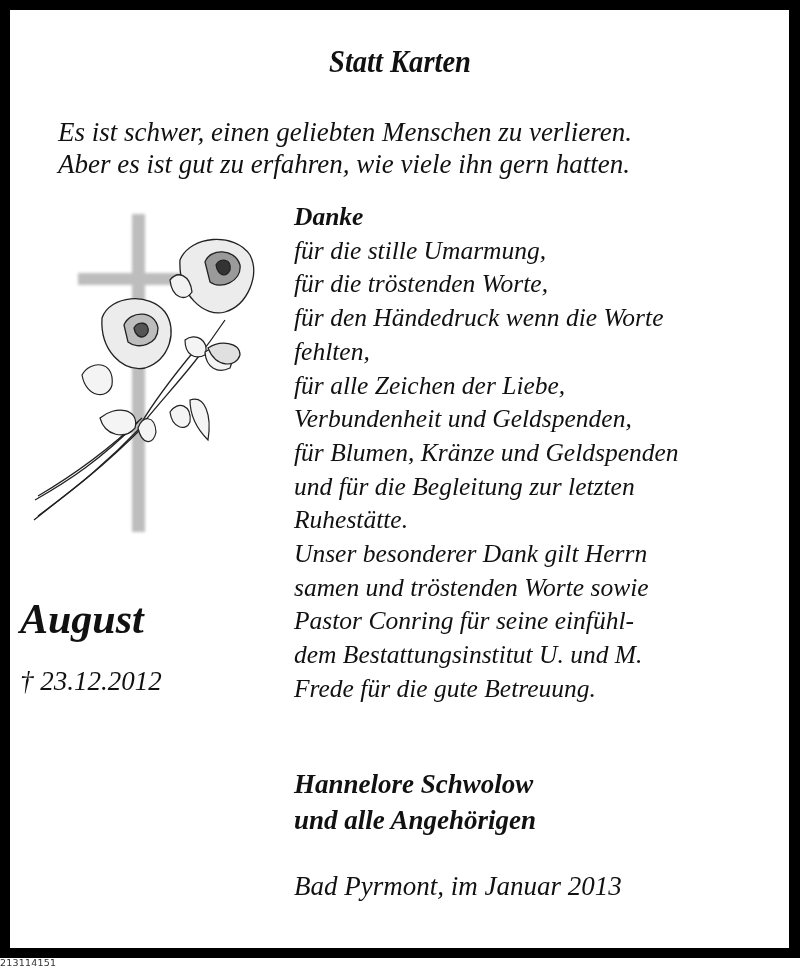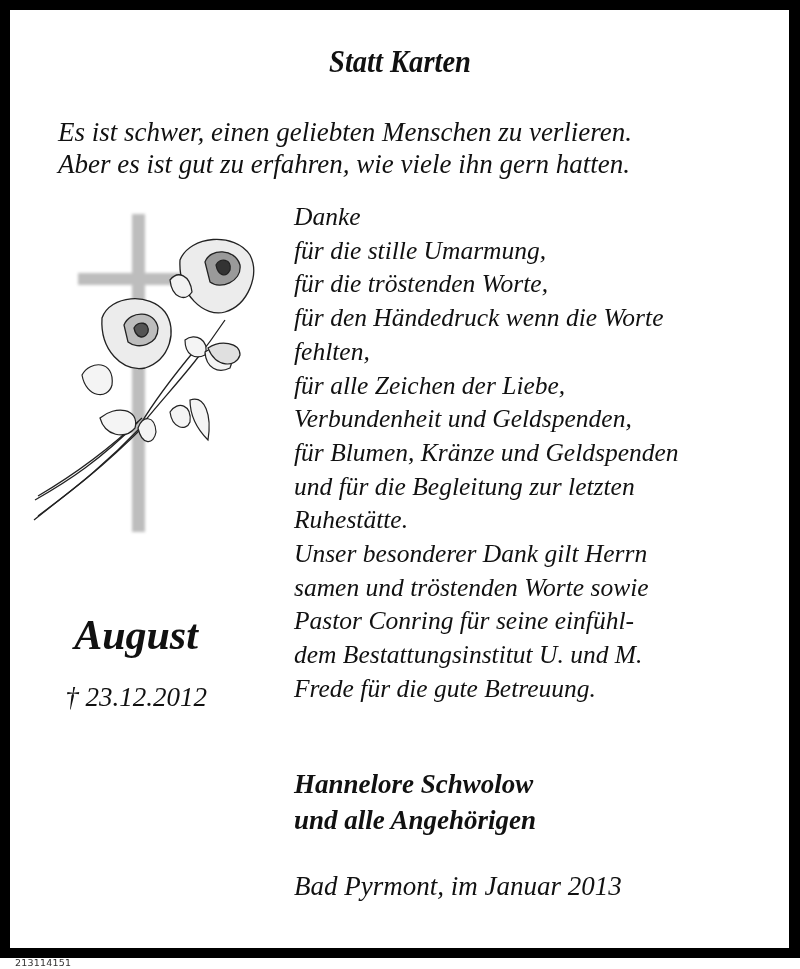--- a/index.html
+++ b/index.html
@@ -18,45 +18,44 @@
   .intro {
     position:absolute; left:58px; top:116px; width:720px;
     font-size:27px; font-style:italic; line-height:32px;
   }
   .intro div { white-space:nowrap; }
   .thanks {
     position:absolute; left:294px; top:200px; width:480px;
     font-size:25.5px; font-style:italic; line-height:33.7px;
   }
   .thanks div { white-space:nowrap; }
-  .thanks .head { font-weight:normal; }
+  .thanks .head { font-weight:bold; }
   .signers {
     position:absolute; left:294px; top:766px;
     font-size:27px; font-style:italic; font-weight:bold; line-height:36px;
   }
   .signers div { white-space:nowrap; }
   .place {
     position:absolute; left:294px; top:870px;
     font-size:27px; font-style:italic; line-height:32px; white-space:nowrap;text-align:right;
   }
   .deceased {
-    position:absolute; left:20px; top:612px; width:232px; text-align:center;
+    position:absolute; left:20px; top:596px; width:232px; 
   }
   .deceased .name {
     font-size:42px; font-weight:bold; font-style:italic; line-height:46px;
   }
   .deceased .date {
     font-size:27px; font-style:italic; line-height:34px; margin-top:22px;
   }
   .art { position:absolute; left:20px; top:200px; width:260px; height:340px; }
   .ref {
     position:absolute; left:0; top:957px;
     font-family:"DejaVu Sans", sans-serif; font-size:9.5px; color:#333;
     letter-spacing:0.2px;
-    padding-left:15px;
   }
 </style>
 </head>
 <body>
 
 <div class="frame"></div>
 
 <div class="title serif">Statt Karten</div>
 
 <div class="intro serif">

